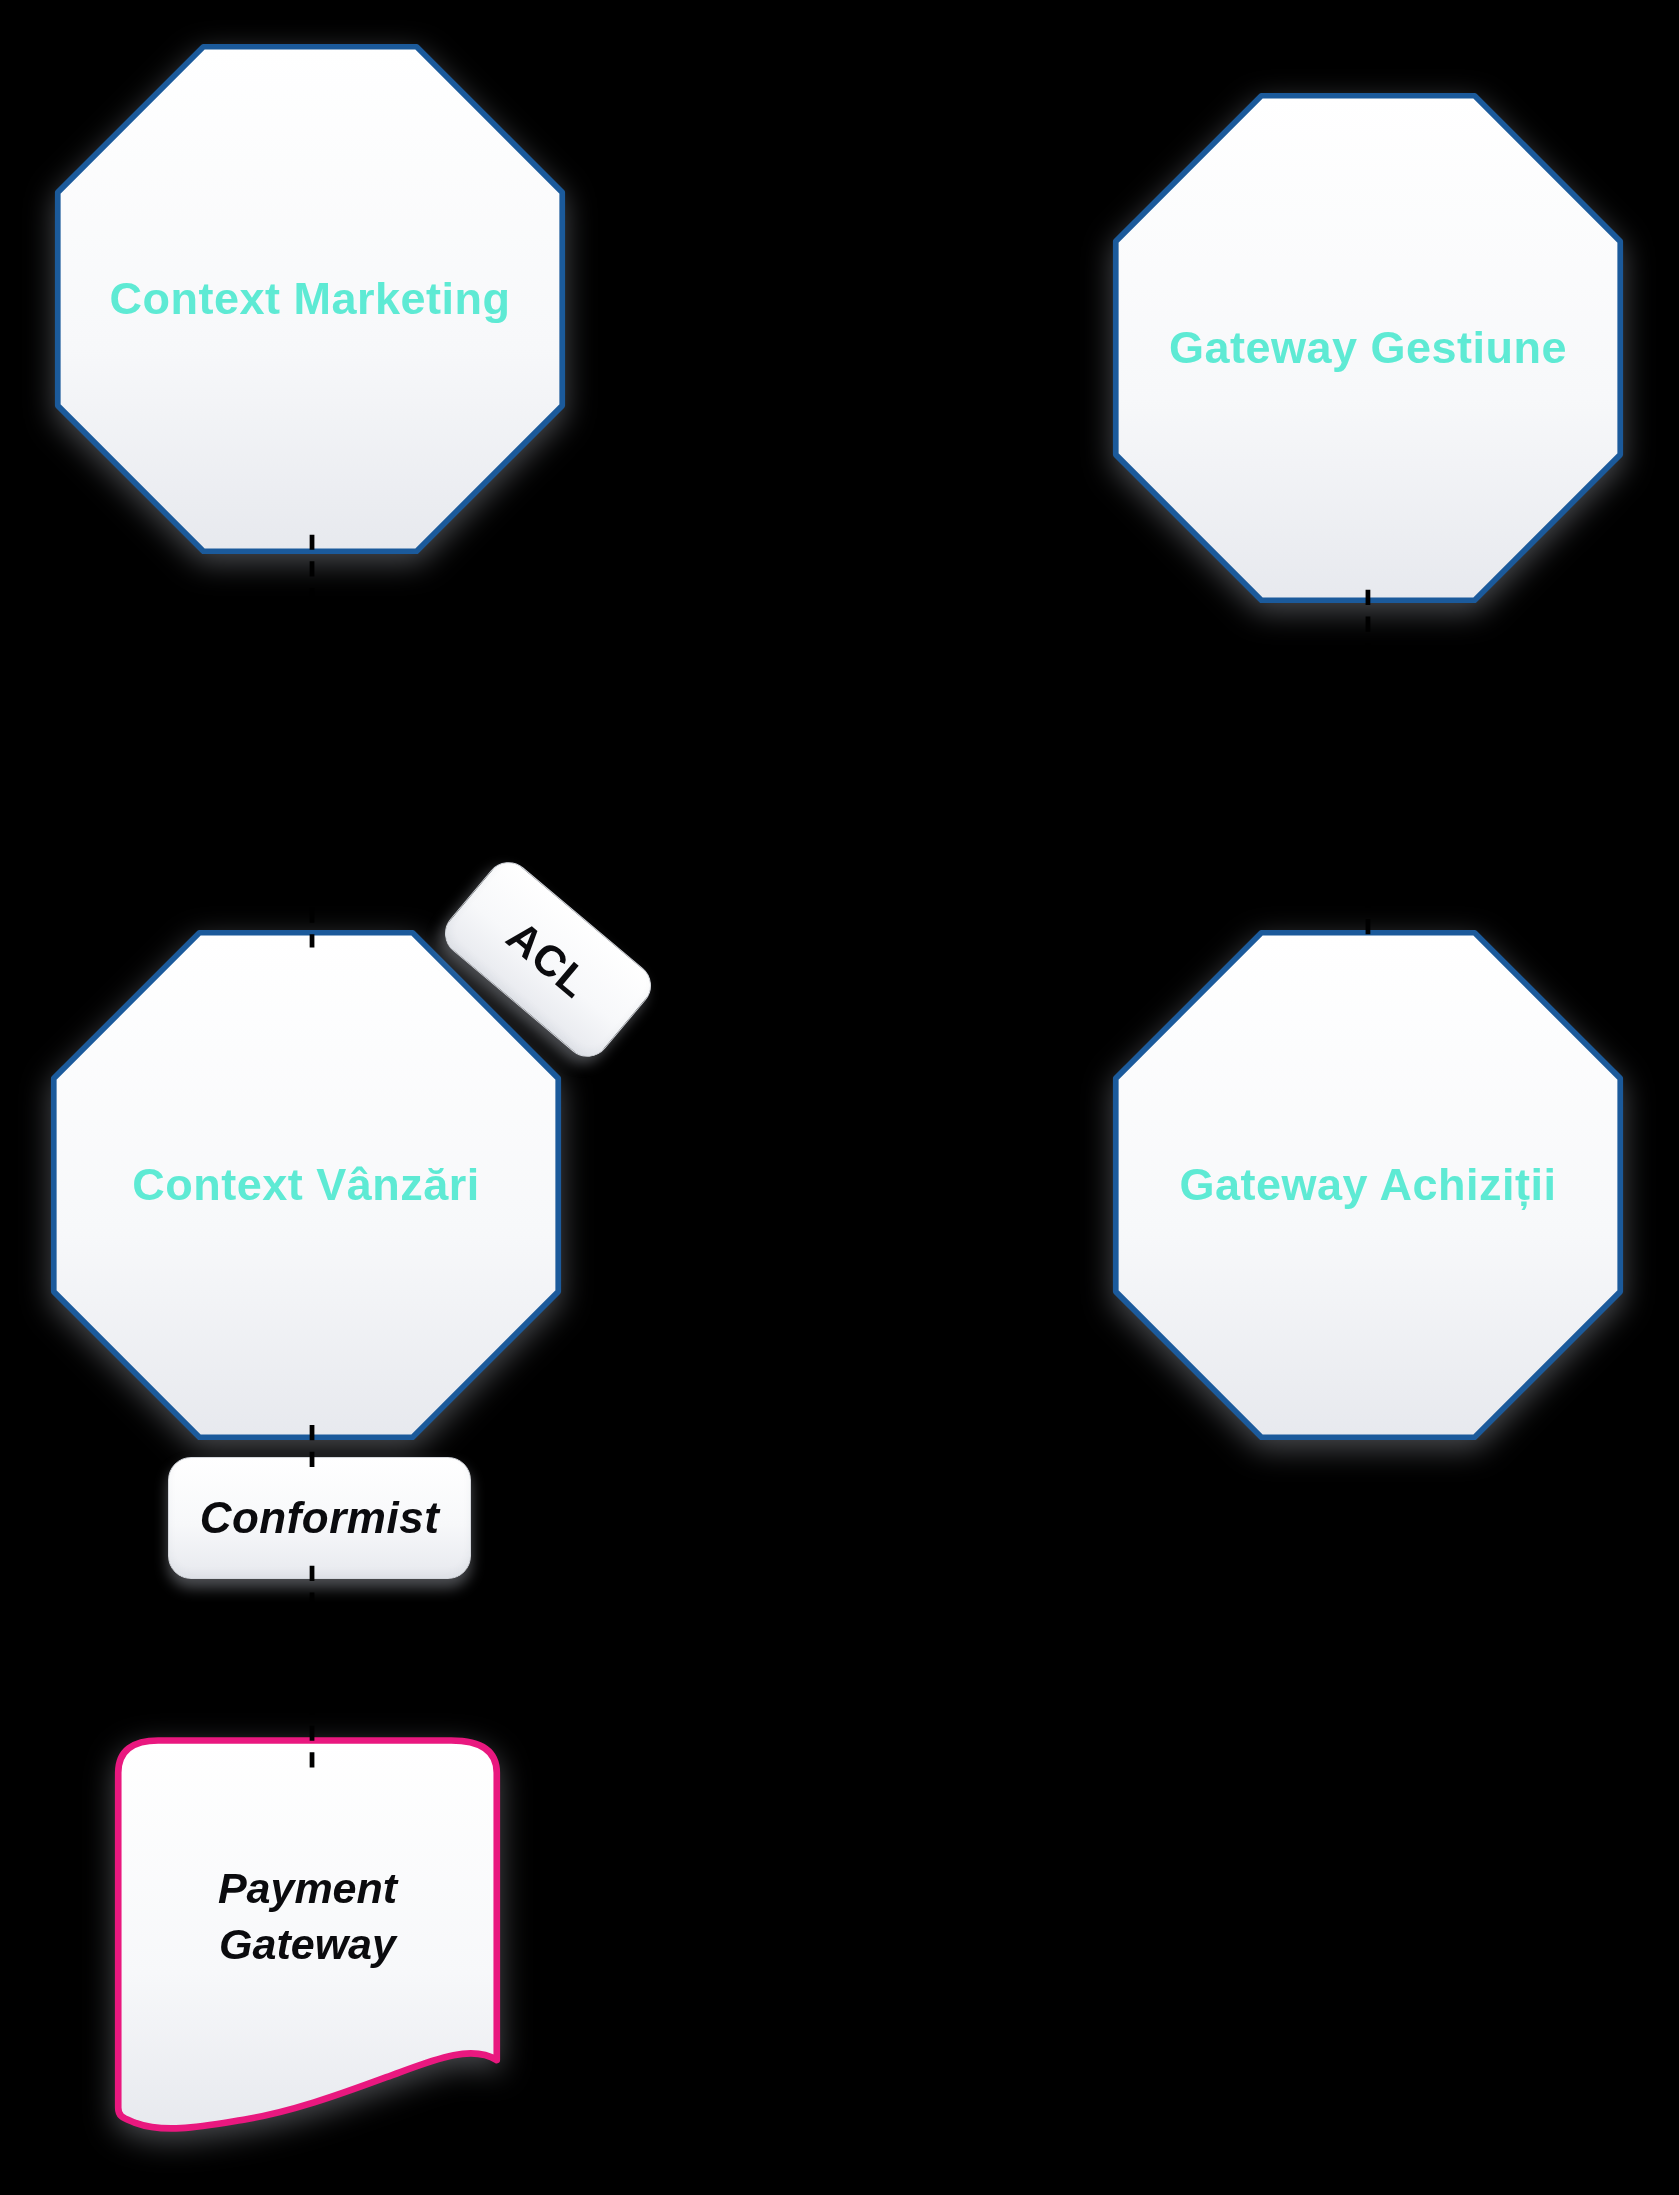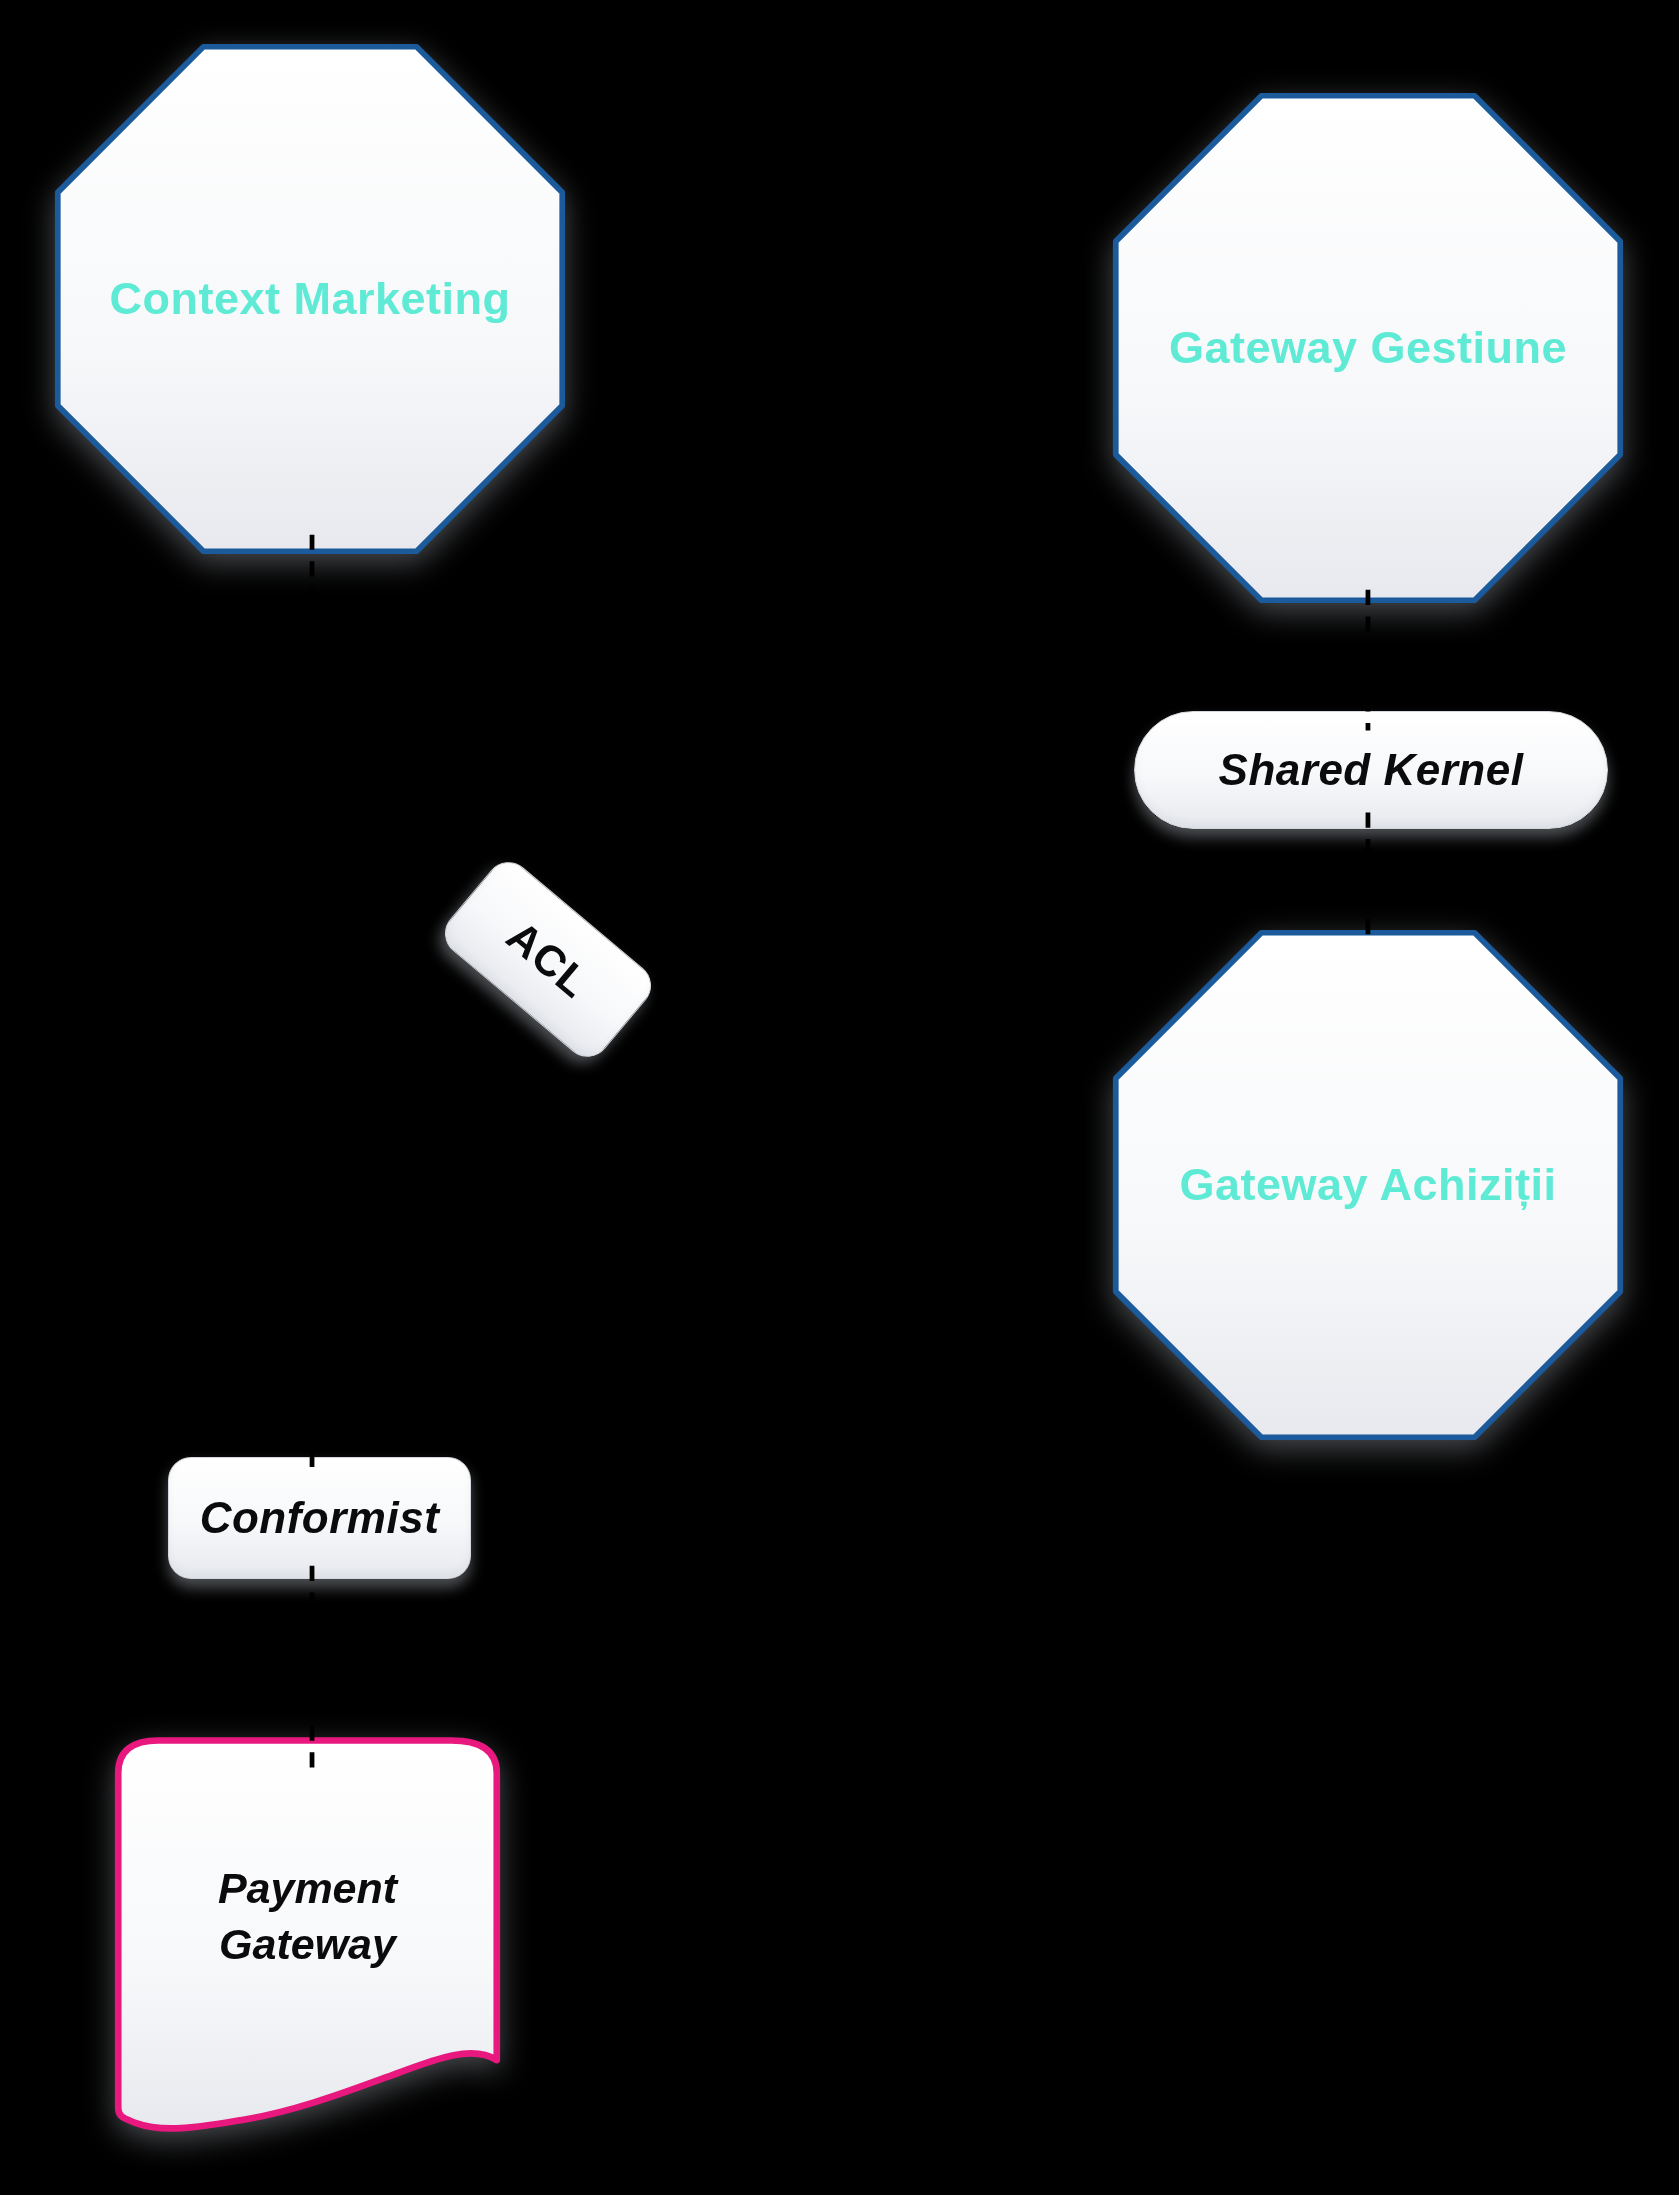--- a/index.html
+++ b/index.html
@@ -79,24 +79,27 @@
     <div class="label">Context Marketing</div>
   </div>
 
   <div class="node" style="left:1111px; top:91px; width:514px; height:514px;">
     <svg class="shape" viewBox="0 0 540 540">
       <polygon points="158,5 382,5 535,158 535,382 382,535 158,535 5,382 5,158" fill="url(#gradShape)" stroke="#1b5a9b" stroke-width="6" stroke-linejoin="round"></polygon>
     </svg>
     <div class="label">Gateway Gestiune</div>
   </div>
 
-  <div class="pill" style="left:1134px; top:711px; width:472px; height:116px;">
-    <span class="rel-label">Shared Kernel</span>
+
+  <div class="node" style="left:49px; top:928px; width:514px; height:514px;">
+    <svg class="shape" viewBox="0 0 540 540">
+      <polygon points="158,5 382,5 535,158 535,382 382,535 158,535 5,382 5,158" fill="url(#gradShape)" stroke="#1b5a9b" stroke-width="6" stroke-linejoin="round"></polygon>
+    </svg>
+    <div class="label">Context Vânzări</div>
   </div>
-
 
   <div class="round-box rotate-acl" style="left:447px; top:905px; width:200px; height:107px;">
     <span class="acl-label">ACL</span>
   </div>
 
   <div class="node" style="left:1111px; top:928px; width:514px; height:514px;">
     <svg class="shape" viewBox="0 0 540 540">
       <polygon points="158,5 382,5 535,158 535,382 382,535 158,535 5,382 5,158" fill="url(#gradShape)" stroke="#1b5a9b" stroke-width="6" stroke-linejoin="round"></polygon>
     </svg>
     <div class="label">Gateway Achiziții</div>

